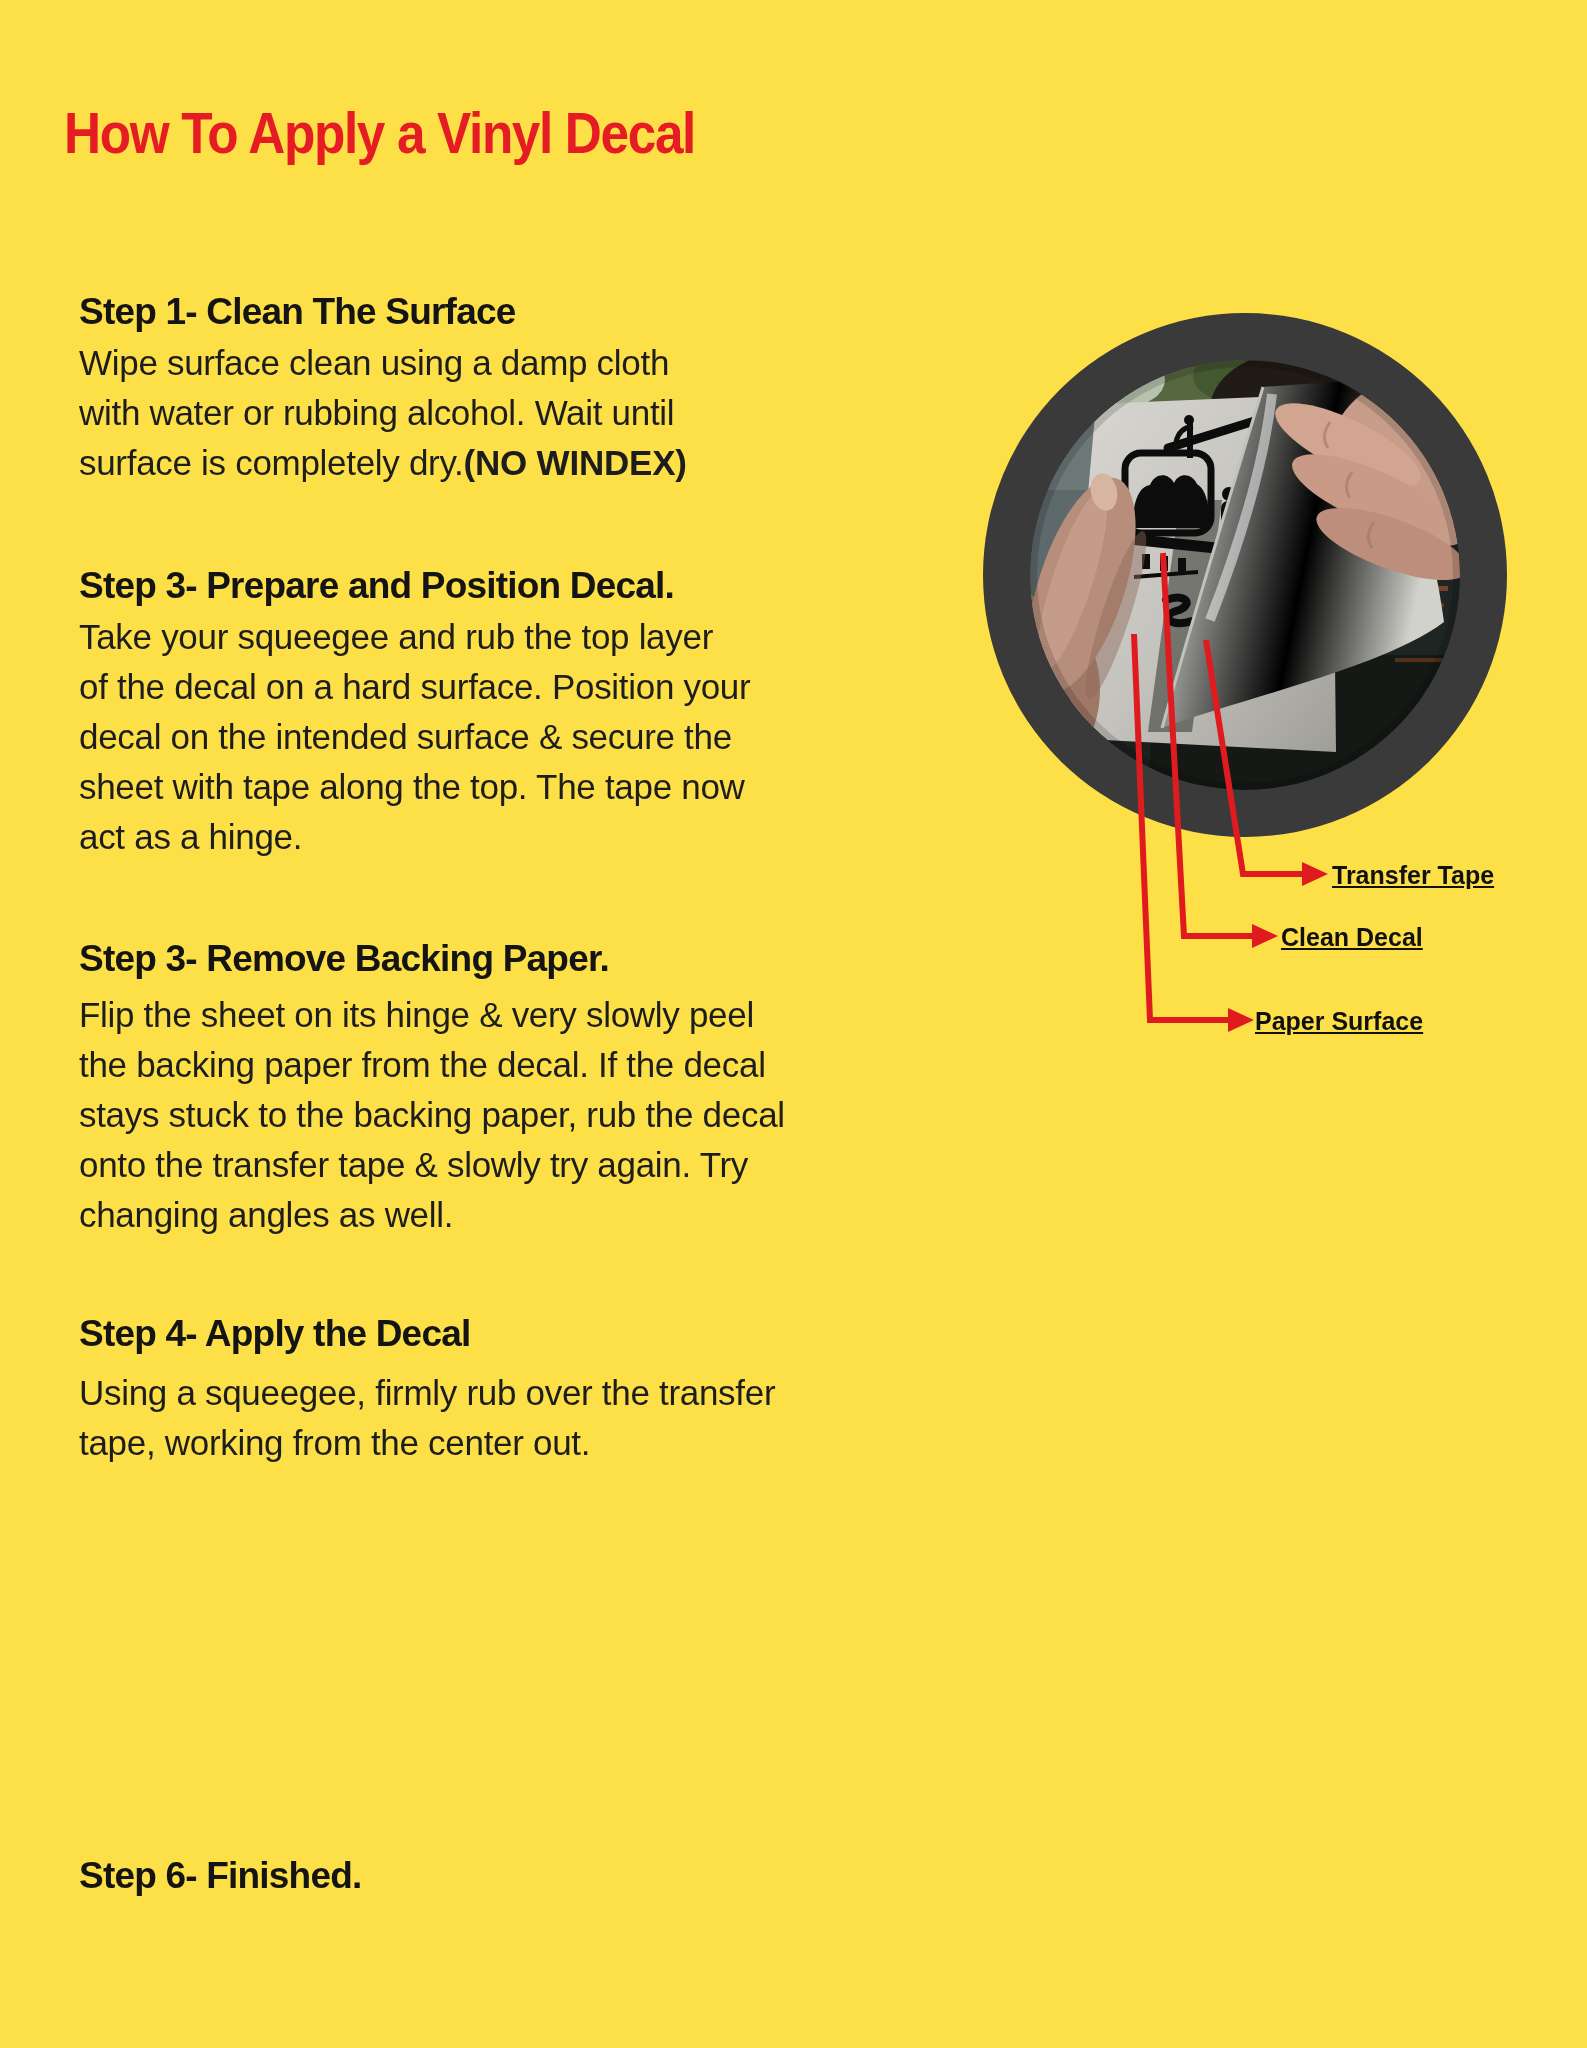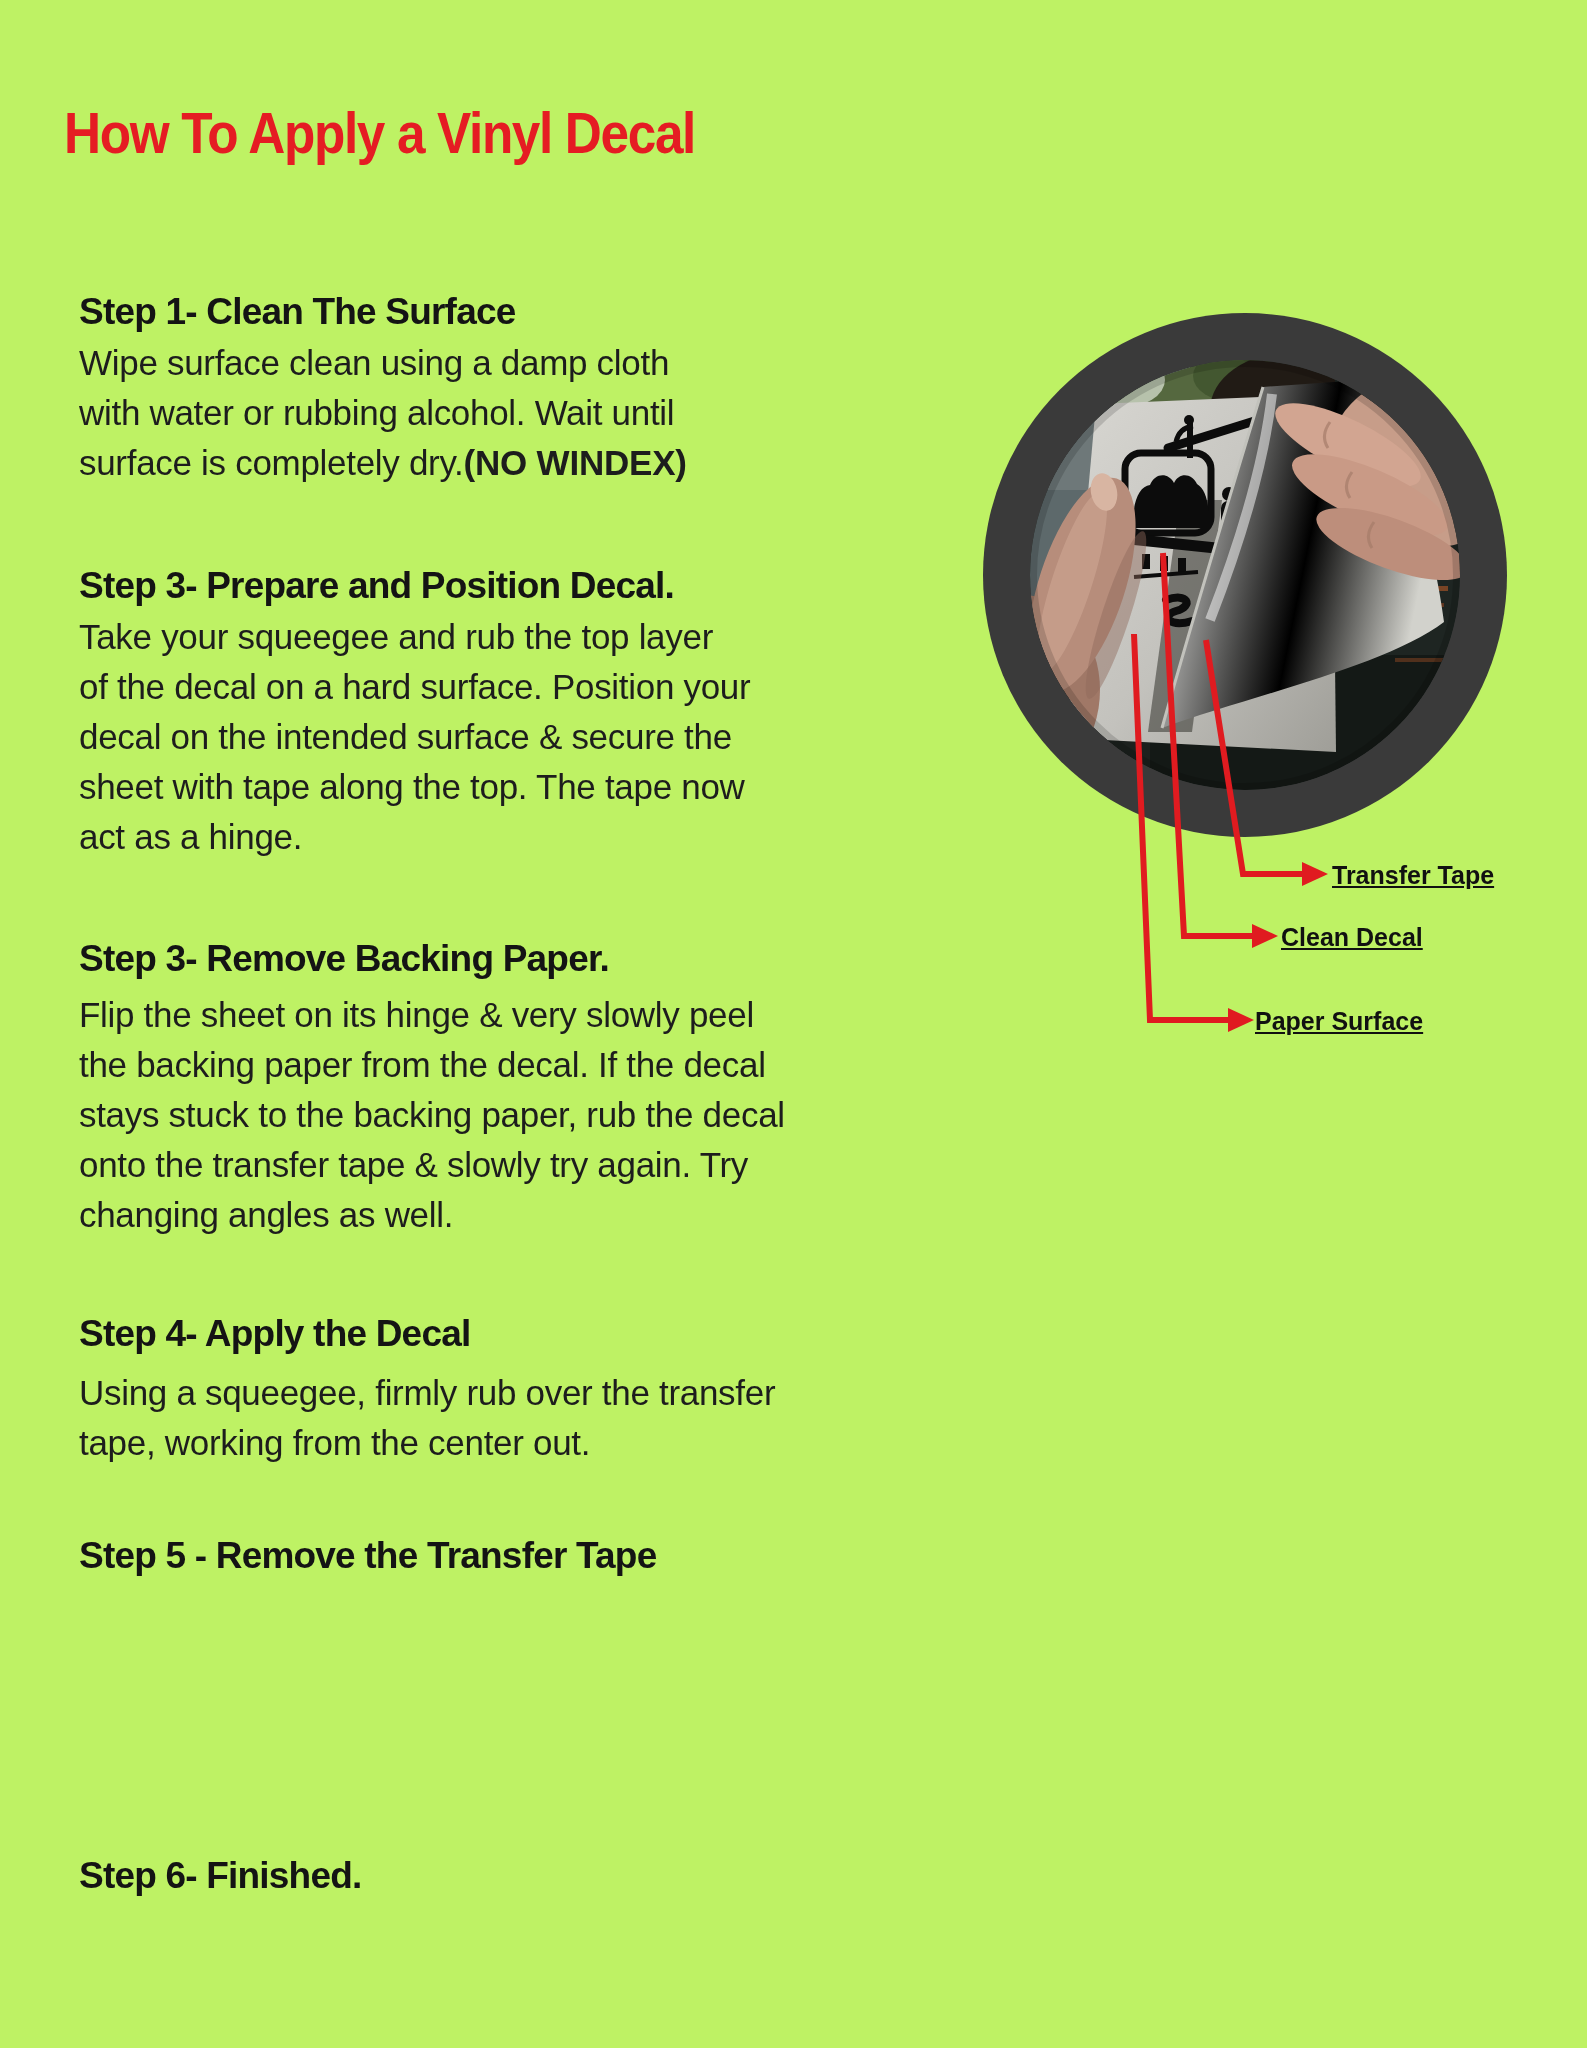--- a/index.html
+++ b/index.html
@@ -76,21 +76,21 @@
     font-weight:700;
     color:#111;
     white-space:nowrap;
     z-index:6;
     text-decoration:underline;
   }
 </style>
 </head>
 <body>
 
-<div class="canvas" style="background-color: #bef264;">
+<div class="canvas" style="background-color: #fde047;">
 
   <h1 class="title" style="color: rgb(229, 28, 35);">How To Apply a Vinyl Decal</h1>
 
   <section class="step" style="top:288px">
     <h2>Step 1- Clean The Surface</h2>
     <p class="body"><span>Wipe surface clean using a damp cloth
 with water or rubbing alcohol. Wait until
 </span><span>surface is completely dry.</span><strong>(NO WINDEX)</strong></p>
   </section>
 
@@ -112,21 +112,20 @@
 changing angles as well.</p>
   </section>
 
   <section class="step s4" style="top:1310px">
     <h2>Step 4- Apply the Decal</h2>
     <p class="body">Using a squeegee, firmly rub over the transfer
 tape, working from the center out.</p>
   </section>
 
   <section class="step" style="top:1532px">
-    <h2>Step 5 - Remove the Transfer Tape</h2>
   </section>
 
   <section class="step" style="top:1852px">
     <h2>Step 6- Finished.</h2>
   </section>
 
   <div class="figure-ring" style="background-color: rgb(58, 58, 58);">
     <div class="figure-photo">
       <svg viewBox="0 0 430 430" width="430" height="430">
         <defs>

